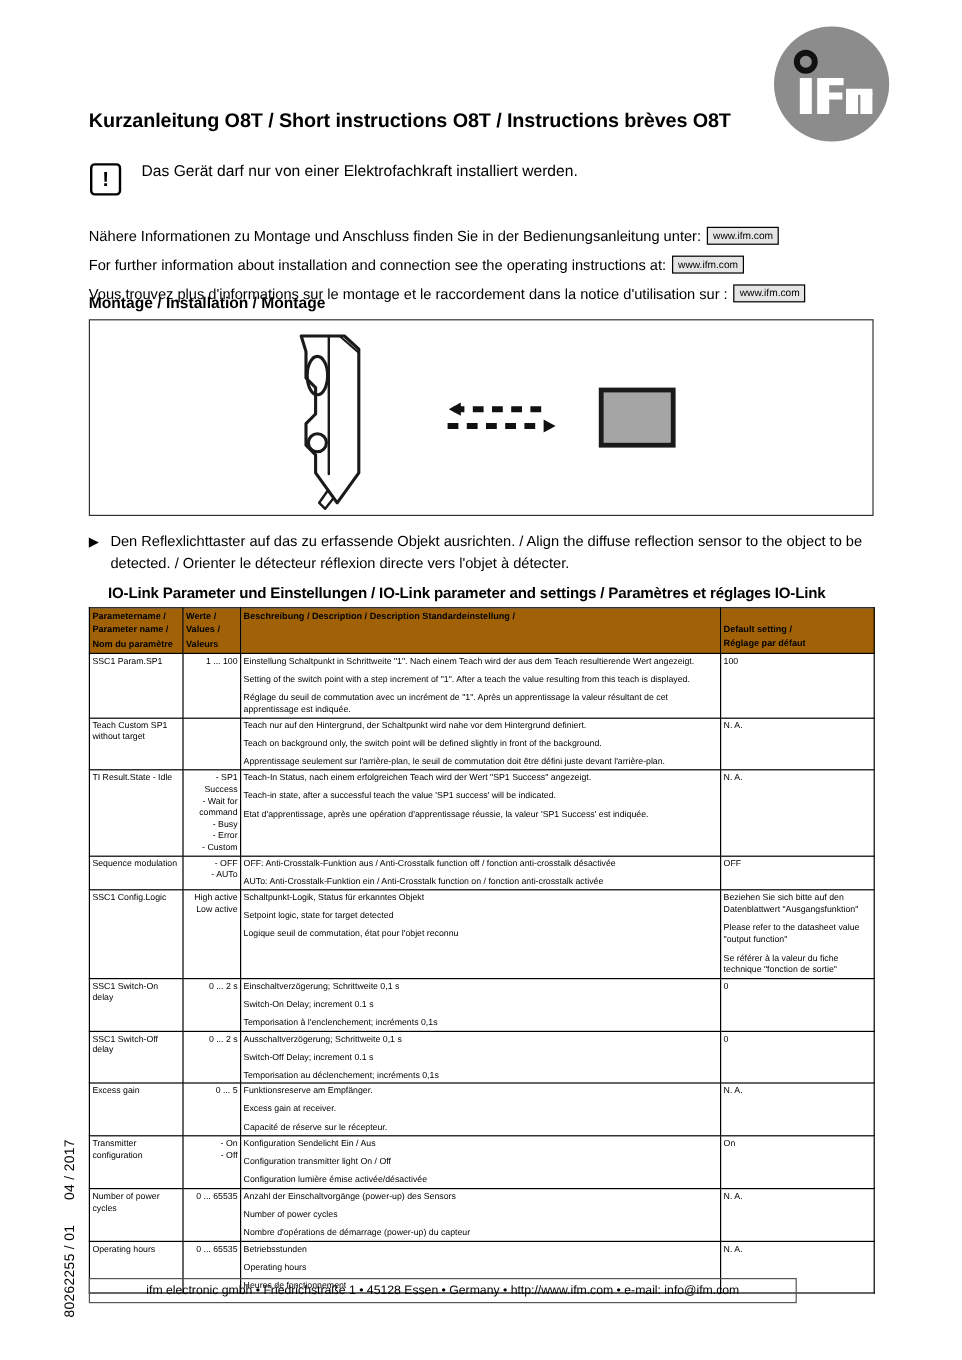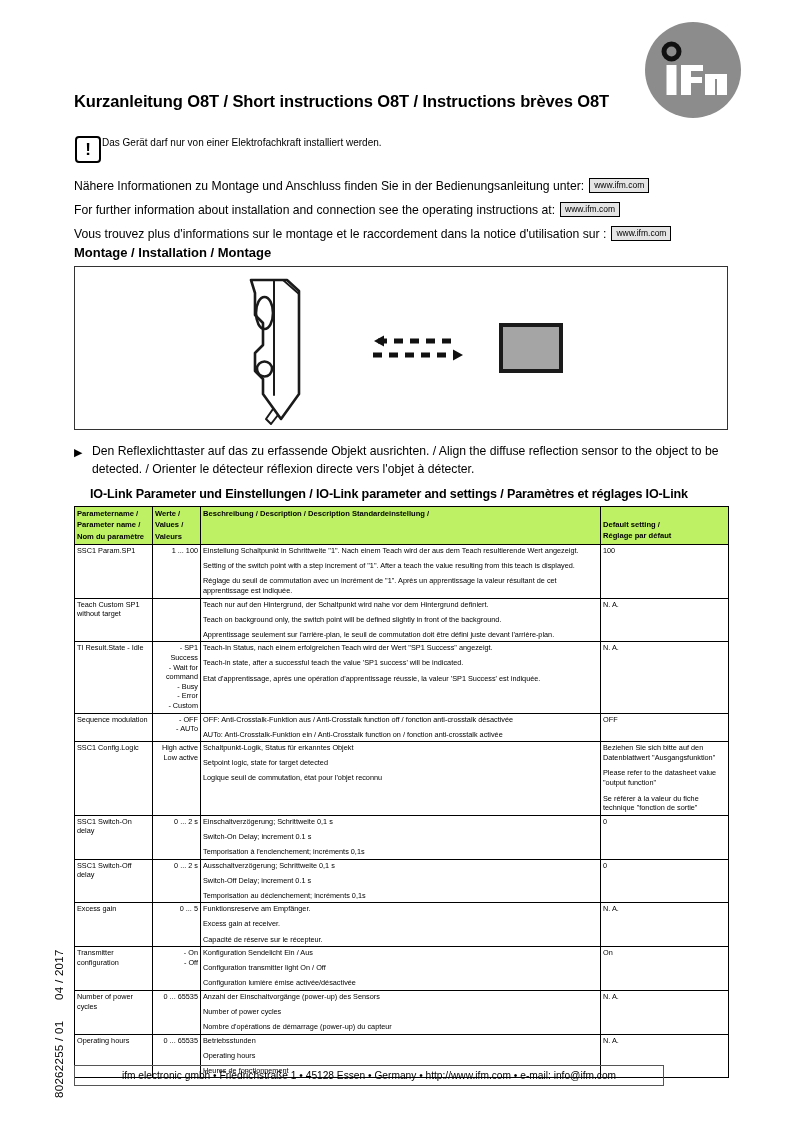--- a/index.html
+++ b/index.html
@@ -66,30 +66,30 @@
     border-radius: 4px;
     display: flex;
     align-items: center;
     justify-content: center;
     font-size: 17px;
     font-weight: bold;
     line-height: 1;
     padding-bottom: 1px;
   }
   .warn-lines {
-    margin-left: 28px;
-    font-size: 10px;
+    margin-left: 44px;
+    font-size: 13px;
     line-height: 19.5px;
   }
   .warn-lines .gap { height: 7px; }
 
   
   .info-lines {
     position: absolute;
-    top: 175px;
+    top: 186px;
     left: 0;
     width: 654px;
     font-size: 12.2px;
   }
   .info-row {
     display: flex;
     align-items: center;
     height: 21px;
     margin-bottom: 3px;
     white-space: nowrap;
@@ -154,21 +154,21 @@
     line-height: 9.6px;
   }
   table.iolink th, table.iolink td {
     border: 1px solid #000;
     vertical-align: top;
     padding: 1px 2px 2px 2px;
     overflow: visible;
     white-space: normal;
   }
   table.iolink th {
-    background: #bef264;
+    background: #a16207;
     font-weight: bold;
     text-align: left;
     font-size: 7.6px;
     line-height: 11.4px;
     height: 34px;
   }
   col.c-name { width: 78px; }
   col.c-val  { width: 48px; }
   col.c-desc { width: 400px; }
   col.c-def  { width: 128px; }

